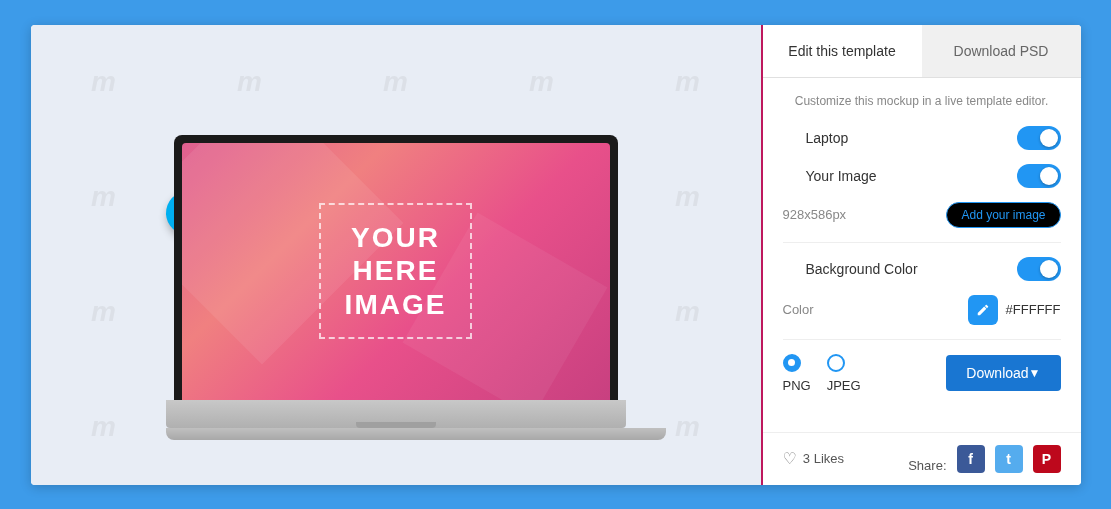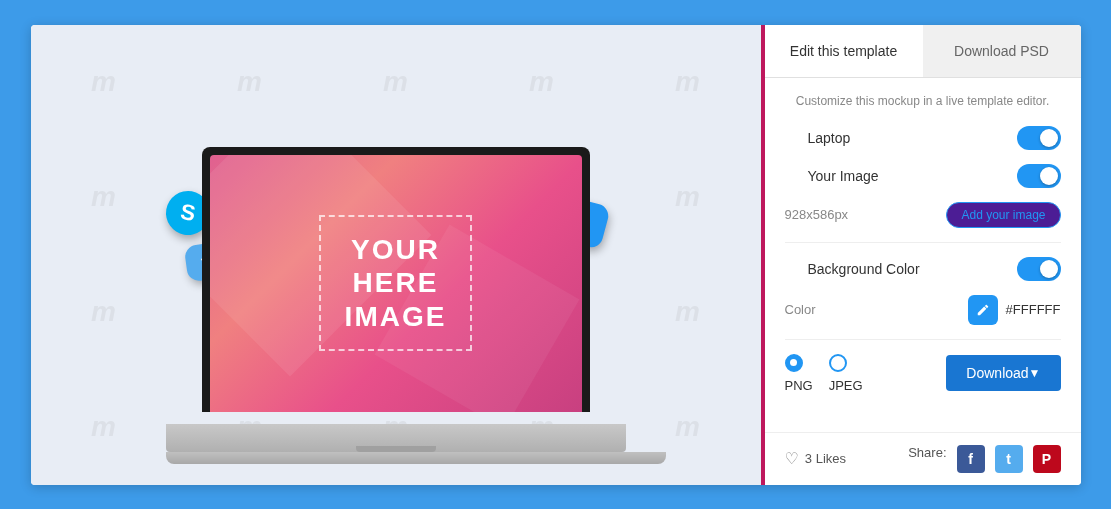--- a/index.html
+++ b/index.html
@@ -56,25 +56,25 @@
     
     .laptop-body {
       position: absolute;
       bottom: 20px;
       left: 50%;
       transform: translateX(-50%);
       width: 460px;
       height: 290px;
     }
     .laptop-screen-outer {
-      width: 388px;
+      width: 444px;
       height: 265px;
       background: #1a1a1a;
       border-radius: 8px 8px 0 0;
-      margin: 12px auto;
+      margin: 0 auto;
       padding: 8px 8px 0 8px;
       position: relative;
     }
     .laptop-screen-inner {
       width: 100%;
       height: 100%;
       background: linear-gradient(135deg, #e06090 0%, #f08080 30%, #e8508a 60%, #c84080 100%);
       border-radius: 4px 4px 0 0;
       display: flex;
       align-items: center;
@@ -165,21 +165,21 @@
     .icon-instagram { background: linear-gradient(135deg, #f09433, #e6683c, #dc2743, #cc2366, #bc1888); bottom: 155px; left: 155px; transform: rotate(5deg); width: 54px; height: 54px; border-radius: 12px; }
     .icon-youtube { background: white; bottom: 90px; left: 280px; color: #ff0000; font-size: 12px; width: 54px; height: 40px; border-radius: 6px; flex-direction: column; line-height: 1; }
     .icon-digg { background: #0af; bottom: 200px; right: 80px; border-radius: 12px; transform: rotate(15deg); }
     .icon-rss { background: #e85d2a; bottom: 80px; right: 200px; border-radius: 12px; transform: rotate(-10deg); width: 40px; height: 40px; font-size: 18px; }
     .icon-orange { background: linear-gradient(135deg, #ff6600, #ff3300); bottom: 170px; right: 230px; border-radius: 50%; width: 36px; height: 36px; font-size: 16px; }
 
     
     .right-panel {
       width: 320px;
       background: white;
-      border-left: 4px solid #be185d;
+      border-left: 2px solid #be185d;
       display: flex;
       flex-direction: column;
     }
     .tabs-row {
       display: flex;
       border-bottom: 1px solid #e0e0e0;
     }
     .tab-btn {
       flex: 1;
       padding: 18px 8px;
@@ -243,21 +243,21 @@
       align-items: center;
       justify-content: space-between;
       margin-bottom: 14px;
     }
     .sub-label {
       font-size: 13px;
       color: #888;
     }
     .add-image-btn {
       border: 1.5px solid #2196f3;
-      background: #4c1d95;
+      background: #000000;
       color: #2196f3;
       border-radius: 20px;
       padding: 5px 14px;
       font-size: 12px;
       cursor: pointer;
     }
     .color-swatch {
       width: 30px;
       height: 30px;
       background: #2196f3;
@@ -344,21 +344,21 @@
       font-size: 13px;
       color: #555;
       cursor: pointer;
     }
     .heart-icon {
       color: #888;
       font-size: 16px;
     }
     .share-row {
       display: flex;
-      align-items: flex-start;
+      align-items: flex-end;
       gap: 10px;
     }
     .share-label {
       font-size: 13px;
       color: #555;
     }
     .social-share {
       width: 28px;
       height: 28px;
       border-radius: 4px;

